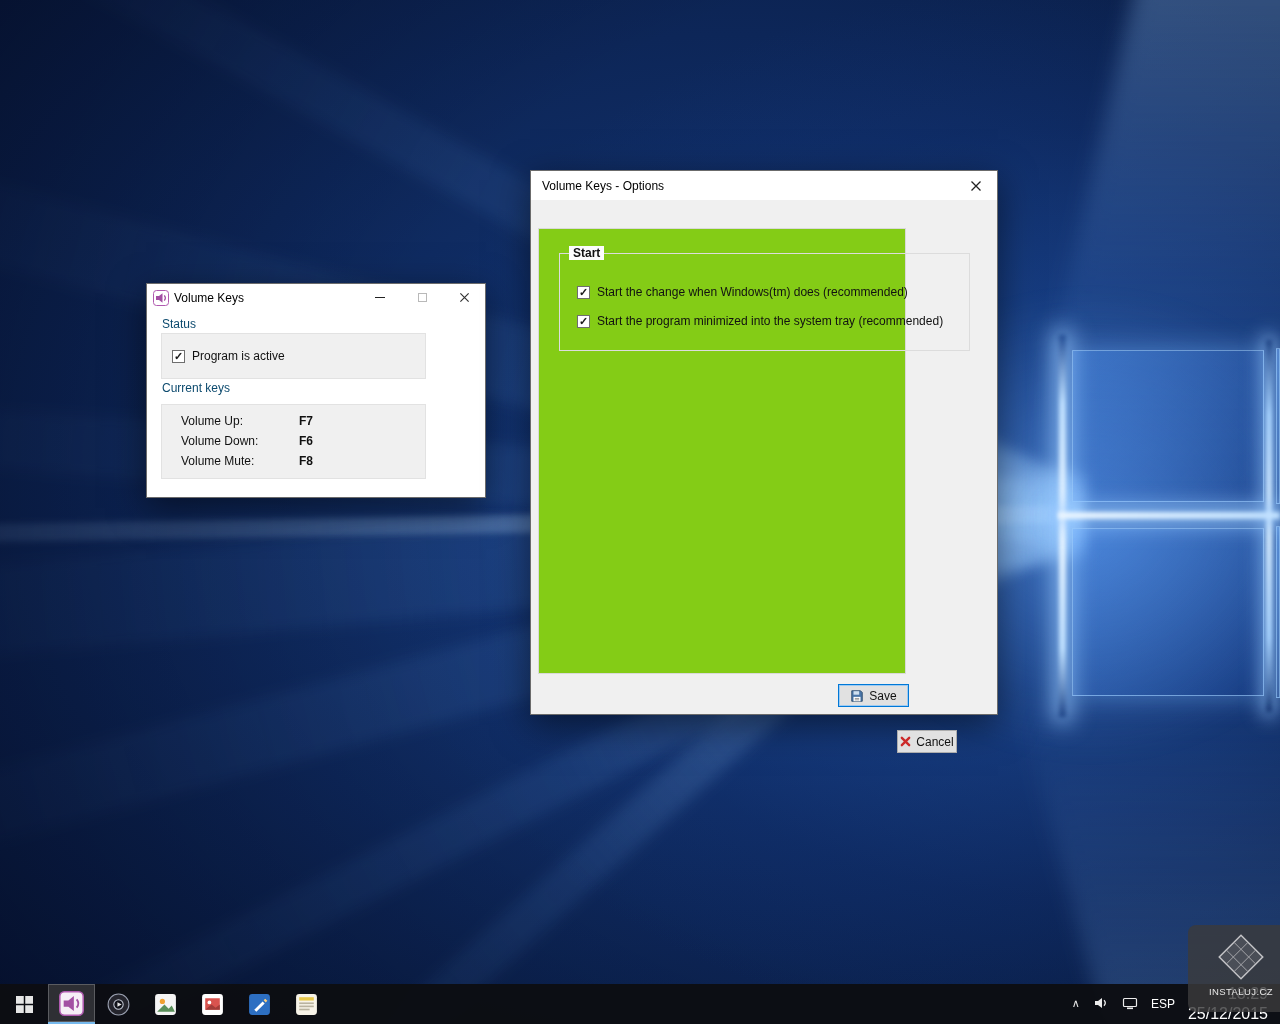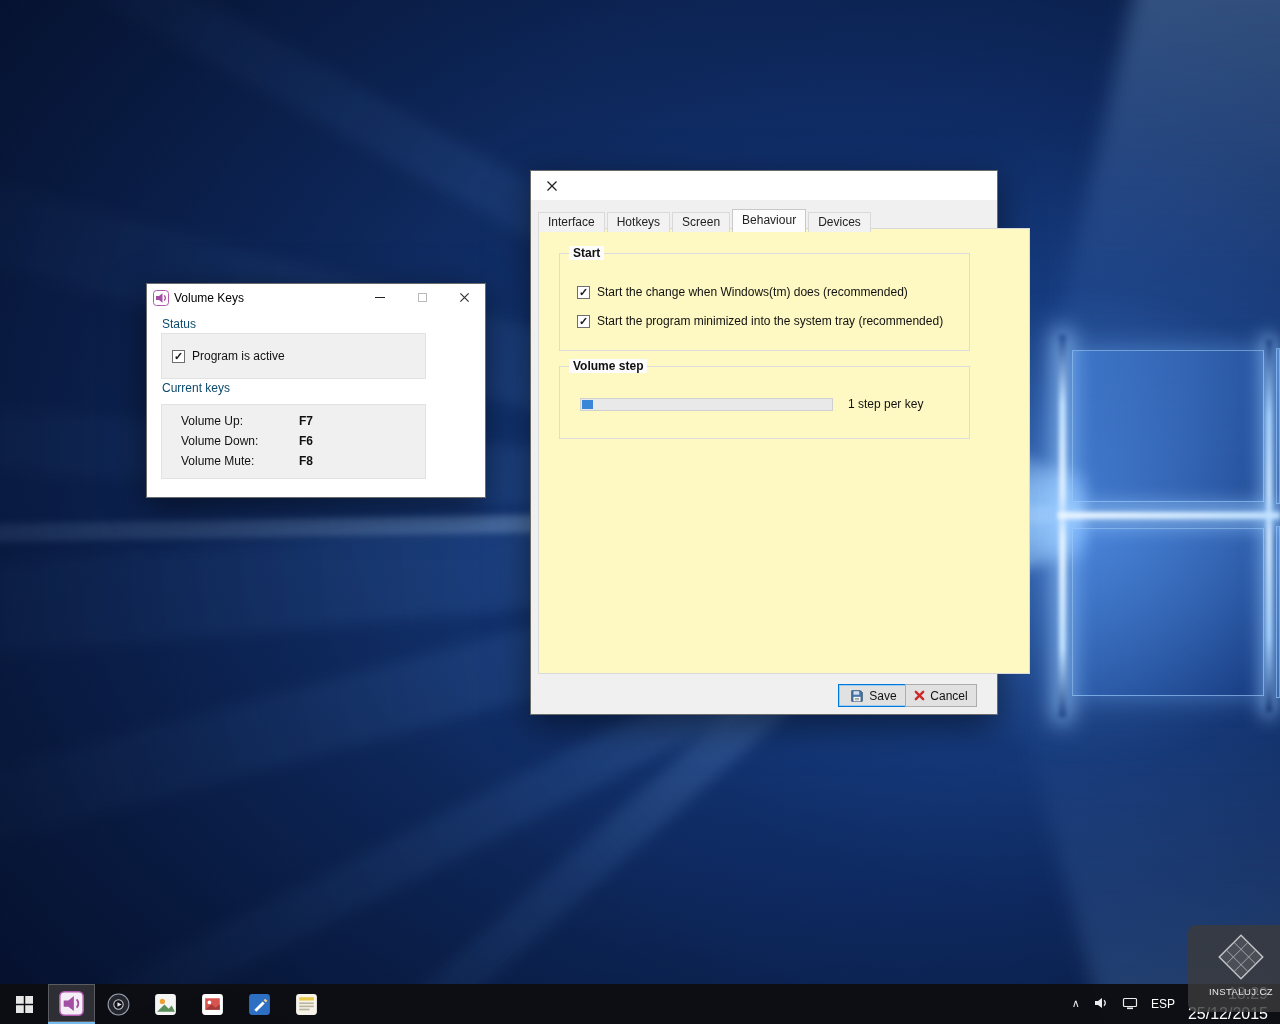--- a/index.html
+++ b/index.html
@@ -80,40 +80,40 @@
   .key-value { font-weight:bold; }
 
   
   .options-window { left:530px; top:170px; width:468px; height:545px; background:#f0f0f0; }
   .options-window .titlebar { height:29px; }
   .tabs { position:absolute; left:7px; top:38px; display:flex; align-items:flex-end; z-index:3; }
   .tab { height:20px; line-height:18px; padding:0 9px; background:#f2f2f2;
     border:1px solid #d9d9d9; border-bottom:none; margin-right:2px; color:#222; }
   .tab.active { height:23px; line-height:21px; background:#fcfcfc; border-color:#c9c9c9;
     position:relative; z-index:4; }
-  .tab-page { position:absolute; left:7px; top:57px; width:492px; height:446px;
-    background:#fef9c3; border:1px solid #d9d9d9; z-index:2; }
+  .tab-page { position:absolute; left:7px; top:57px; width:368px; height:446px;
+    background:#84cc16; border:1px solid #d9d9d9; z-index:2; }
   .group { position:absolute; border:1px solid #dcdcdc; }
   .gcap { position:absolute; top:-8px; left:9px; background:#fcfcfc; padding:0 4px;
     font-weight:bold; color:#111; white-space:nowrap; }
   .g-start { left:20px; top:24px; width:411px; height:98px; }
   .g-step  { left:20px; top:137px; width:411px; height:73px; }
   .g-change{ left:20px; top:225px; width:411px; height:66px; }
   .g-row1 { position:absolute; left:17px; top:31px; }
   .g-row2 { position:absolute; left:17px; top:60px; }
   .g-row3 { position:absolute; left:17px; top:36px; }
   .slider-row { position:absolute; left:20px; top:30px; display:flex; align-items:center; }
   .slider-track { position:relative; width:253px; height:13px; background:#e9e9e9;
     border:1px solid #d0d0d0; }
   .slider-thumb { position:absolute; left:1px; top:1px; width:11px; height:9px; background:#3a87d8; }
   .slider-label { margin-left:15px; white-space:nowrap; }
   .btn { position:absolute; top:513px; height:23px; display:flex; align-items:center;
     justify-content:center; gap:5px; background:#e1e1e1; border:1px solid #adadad; font-size:12px; }
   .btn-save { left:307px; width:71px; border-color:#0078d7; box-shadow:inset 0 0 0 1px #9ecbf2; }
-  .btn-cancel { left:374px; width:72px; }
+  .btn-cancel { left:366px; width:60px;margin-top:46px; }
 
   
   .taskbar { position:absolute; left:0; bottom:0; width:1280px; height:40px;
     background:rgba(12,14,18,0.96); display:flex; align-items:stretch; z-index:40; }
   .tb-start { width:48px; display:flex; align-items:center; justify-content:center; }
   .tb-app { width:47px; display:flex; align-items:center; justify-content:center; }
   .tb-app.active { background:rgba(255,255,255,0.14); box-shadow:inset 0 0 0 1px rgba(255,255,255,0.22);
     border-bottom:2px solid #76b9ed; }
   .tb-tray { margin-left:auto; display:flex; align-items:center; gap:13px; padding-right:12px; }
   .tray-chevron { color:#e8e8e8; font-size:11px; transform:translateY(-1px); }
@@ -197,58 +197,43 @@
       </div>
       <div class="key-row" style="top:49px;">
         <span class="key-label">Volume Mute:</span>
         <span class="key-value">F8</span>
       </div>
     </div>
   </div>
 
   <div class="window options-window">
     <div class="titlebar">
+      <span class="title" style="margin-left:11px;">Volume Keys - Options</span>
       <span class="capbtn">
         <svg width="12" height="12" viewBox="0 0 12 12">
             <path d="M1.5 1.5 L10.5 10.5 M10.5 1.5 L1.5 10.5" stroke="#222" stroke-width="1.3"></path>
           </svg>
       </span>
     </div>
 
-    <div class="tabs">
-      <div class="tab">Interface</div>
-      <div class="tab">Hotkeys</div>
-      <div class="tab">Screen</div>
-      <div class="tab active">Behaviour</div>
-      <div class="tab">Devices</div>
-    </div>
 
     <div class="tab-page">
 
       <div class="group g-start">
         <span class="gcap">Start</span>
         <div class="cbrow g-row1">
           <span class="cb">✓</span>
           <span>Start the change when Windows(tm) does (recommended)</span>
         </div>
         <div class="cbrow g-row2">
           <span class="cb">✓</span>
           <span>Start the program minimized into the system tray (recommended)</span>
         </div>
       </div>
 
-      <div class="group g-step">
-        <span class="gcap">Volume step</span>
-        <div class="slider-row">
-          <div class="slider-track">
-            <div class="slider-thumb"></div>
-          </div>
-          <span class="slider-label">1 step per key</span>
-        </div>
-      </div>
 
 
     </div>
 
     <div class="btn btn-save">
       <svg width="14" height="14" viewBox="0 0 16 16">
         <path d="M2 2 h10 l2 2 v10 H2 z" fill="#4a76a8" stroke="#2d4a6b"></path>
         <rect x="4" y="2.5" width="6.5" height="4" fill="#cfe0f0"></rect>
         <rect x="4" y="9" width="8" height="5" fill="#ffffff"></rect>
         <line x1="5.5" y1="10.8" x2="10.5" y2="10.8" stroke="#888"></line>

